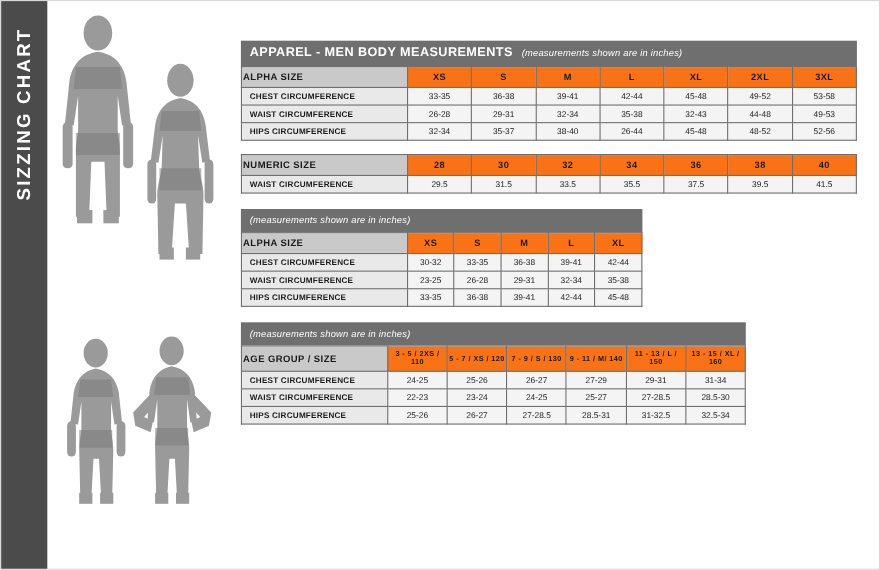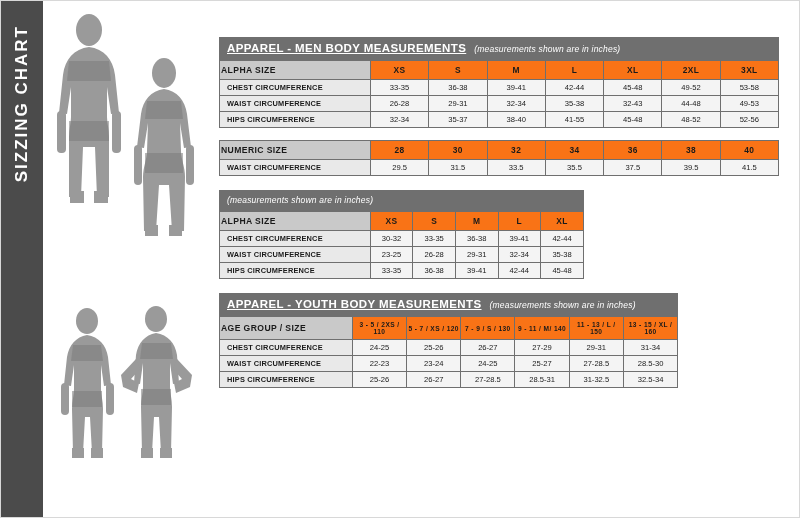--- a/index.html
+++ b/index.html
@@ -67,21 +67,20 @@
     color: #ffffff;
     padding: 5px 8px 6px 8px;
     display: flex;
     align-items: baseline;
     gap: 8px;
   }
   .tbl-head .t {
     font-weight: bold;
     font-size: 11.5px;
     letter-spacing: 0.4px;
-    text-decoration: underline;
   }
   .tbl-head .sub {
     font-size: 8.5px;
     font-style: italic;
     letter-spacing: 0.2px;
   }
 
   table {
     border-collapse: collapse;
     width: 100%;
@@ -227,21 +226,21 @@
             <td class="val">35-38</td>
             <td class="val">32-43</td>
             <td class="val">44-48</td>
             <td class="val">49-53</td>
           </tr>
           <tr>
             <td class="rowlbl">HIPS CIRCUMFERENCE</td>
             <td class="val">32-34</td>
             <td class="val">35-37</td>
             <td class="val">38-40</td>
-            <td class="val">41-55</td>
+            <td class="val">26-44</td>
             <td class="val">45-48</td>
             <td class="val">48-52</td>
             <td class="val">52-56</td>
           </tr>
         </tbody>
       </table>
     </div>
 
     <div class="tbl-block numeric-wrap">
       <table>
@@ -325,21 +324,20 @@
             <td class="val">39-41</td>
             <td class="val">42-44</td>
             <td class="val">45-48</td>
           </tr>
         </tbody>
       </table>
     </div>
 
     <div class="tbl-block">
       <div class="tbl-head" style="width:82%">
-        <div class="t">APPAREL - YOUTH BODY MEASUREMENTS</div>
         <div class="sub">(measurements shown are in inches)</div>
       </div>
       <table style="width:82%">
         <colgroup>
           <col style="width:29%">
             <col style="width:11.83%">
             <col style="width:11.83%">
             <col style="width:11.83%">
           <col style="width:11.83%">
             <col style="width:11.84%">

